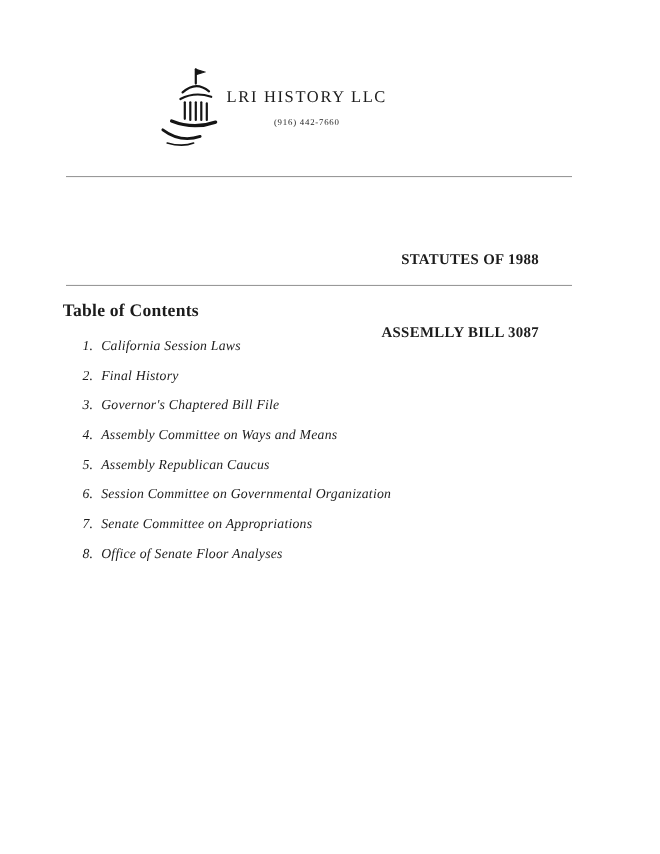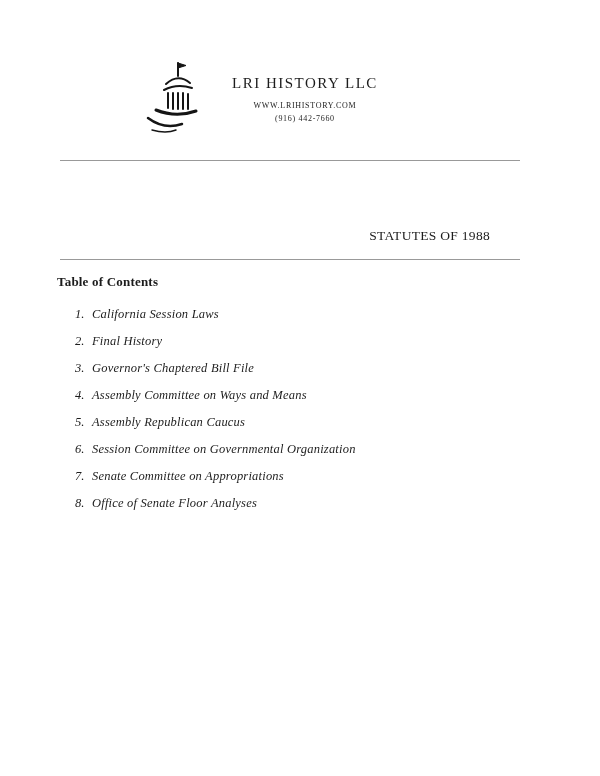--- a/index.html
+++ b/index.html
@@ -22,21 +22,20 @@
     overflow: hidden;
   }
 
   
   .header {
     position: absolute;
     top: 60px;
     left: 142px;
     display: flex;
     align-items: center;
-    gap: 26px;
   }
   .logo {
     width: 64px;
     height: 76px;
     flex: 0 0 auto;
   }
   .contact-block {
     text-align: center;
     padding-top: 4px;
   }
@@ -65,34 +64,34 @@
   .rule-top { top: 160px; }
   .rule-mid { top: 259px; }
 
   
   .title-block {
     position: absolute;
     top: 181px;
     left: 60px;
     width: 430px;
     text-align: right;
-    font-weight: normal;
+    font-weight: bold;
     font-size: 13.5px;
     letter-spacing: 0.3px;
     line-height: 22px;
     white-space: pre;
   }
 
   
   .toc-heading {
     position: absolute;
     top: 274px;
     left: 57px;
     font-weight: bold;
-    font-size: 13px;
+    font-size: 16px;
     letter-spacing: 0.2px;
   }
   .toc-list {
     position: absolute;
     top: 307px;
     left: 66px;
     margin: 0;
     padding-left: 22px;
     font-size: 12.5px;
     letter-spacing: 0.2px;
@@ -129,29 +128,29 @@
           <line x1="46" y1="34" x2="46" y2="49"></line>
 
           <path d="M14 50 q20 8 40 1" stroke-width="3"></path>
           <path d="M6 58 q16 12 34 6" stroke-width="2.5"></path>
           <path d="M10 70 q14 4 24 0" stroke-width="1.5"></path>
         </g>
       </svg>
     </div>
     <div class="contact-block">
       <div class="company-name">LRI HISTORY LLC</div>
-      <div class="contact-line">WWW.LRIHISTORY.COM</div>
       <div class="contact-line">(916) 442-7660</div>
     </div>
   </div>
 
   <hr class="rule rule-top">
 
   <div class="title-block">
     <div>STATUTES OF 1988</div>
+    <div>ASSEMLLY BILL 3087</div>
   </div>
 
   <hr class="rule rule-mid">
 
   <div class="toc-heading">Table of Contents</div>
 
   <ol class="toc-list">
     <li>California Session Laws</li>
     <li>Final History</li>
     <li>Governor's Chaptered Bill File</li>

